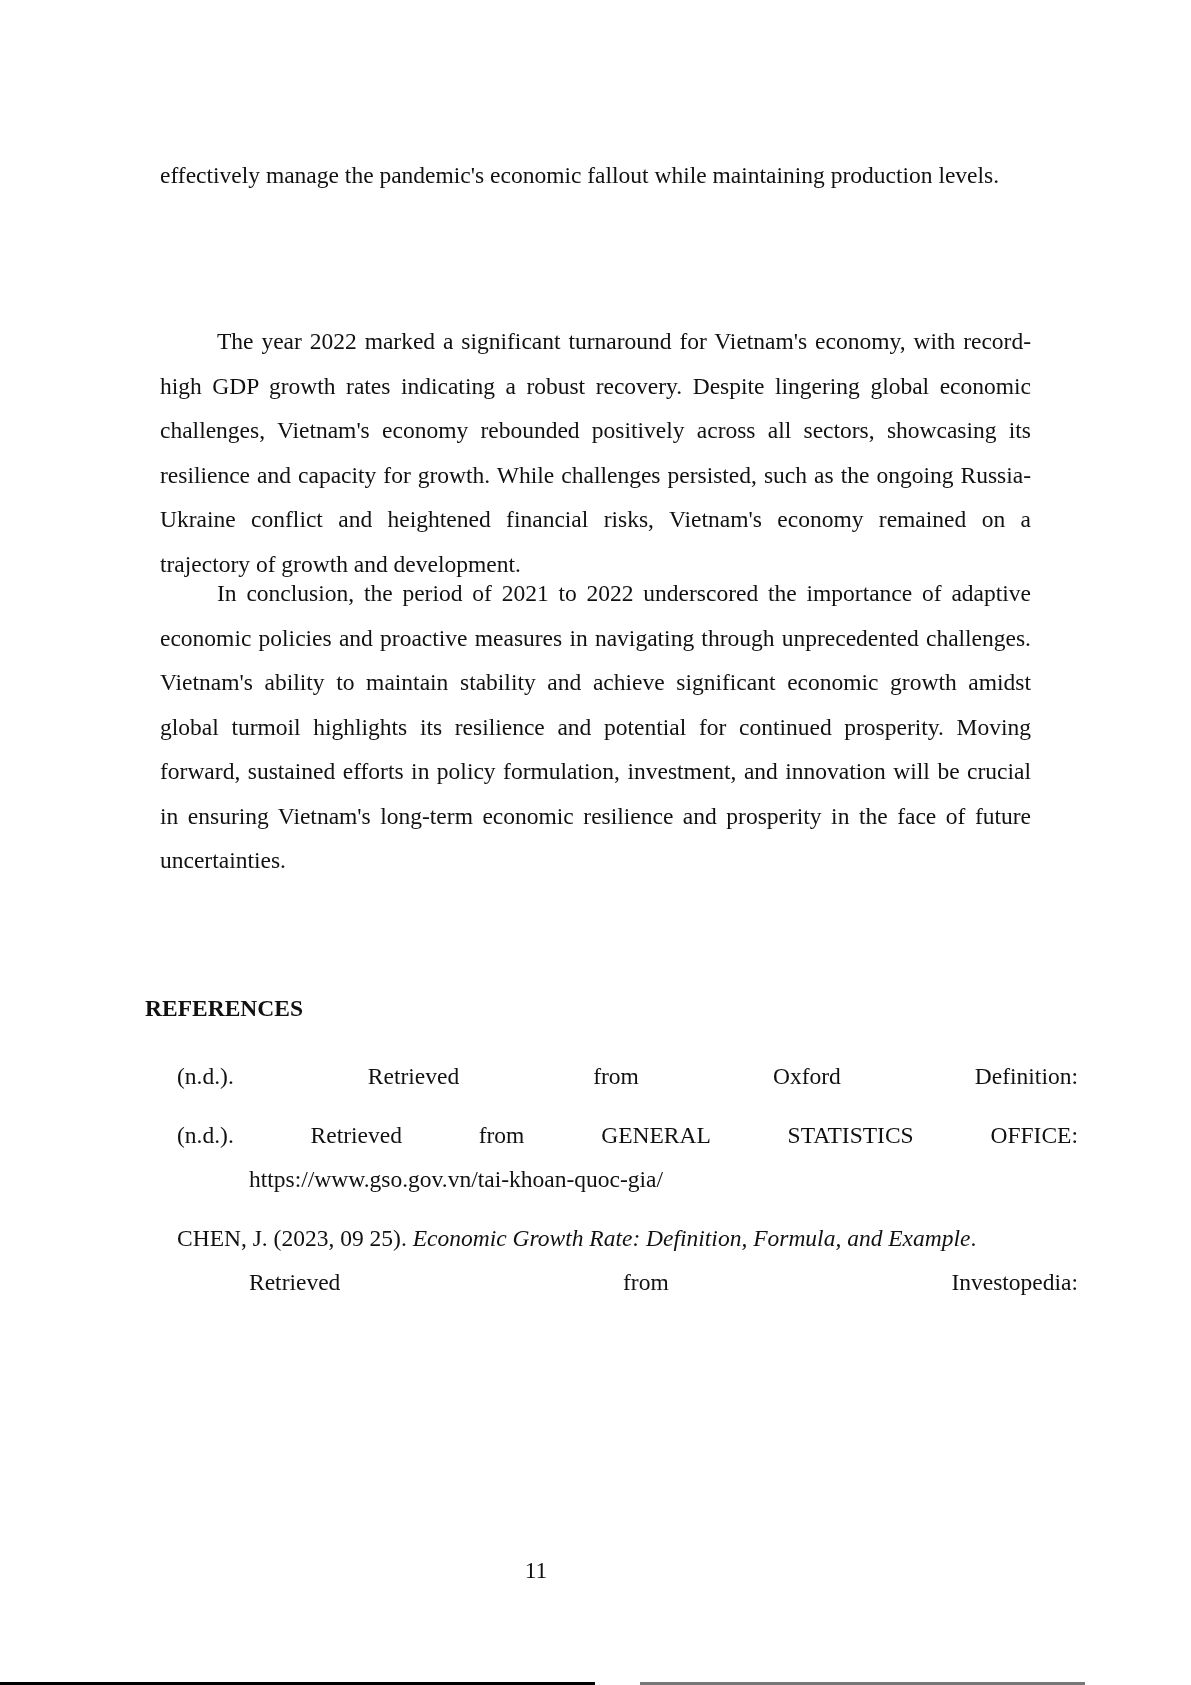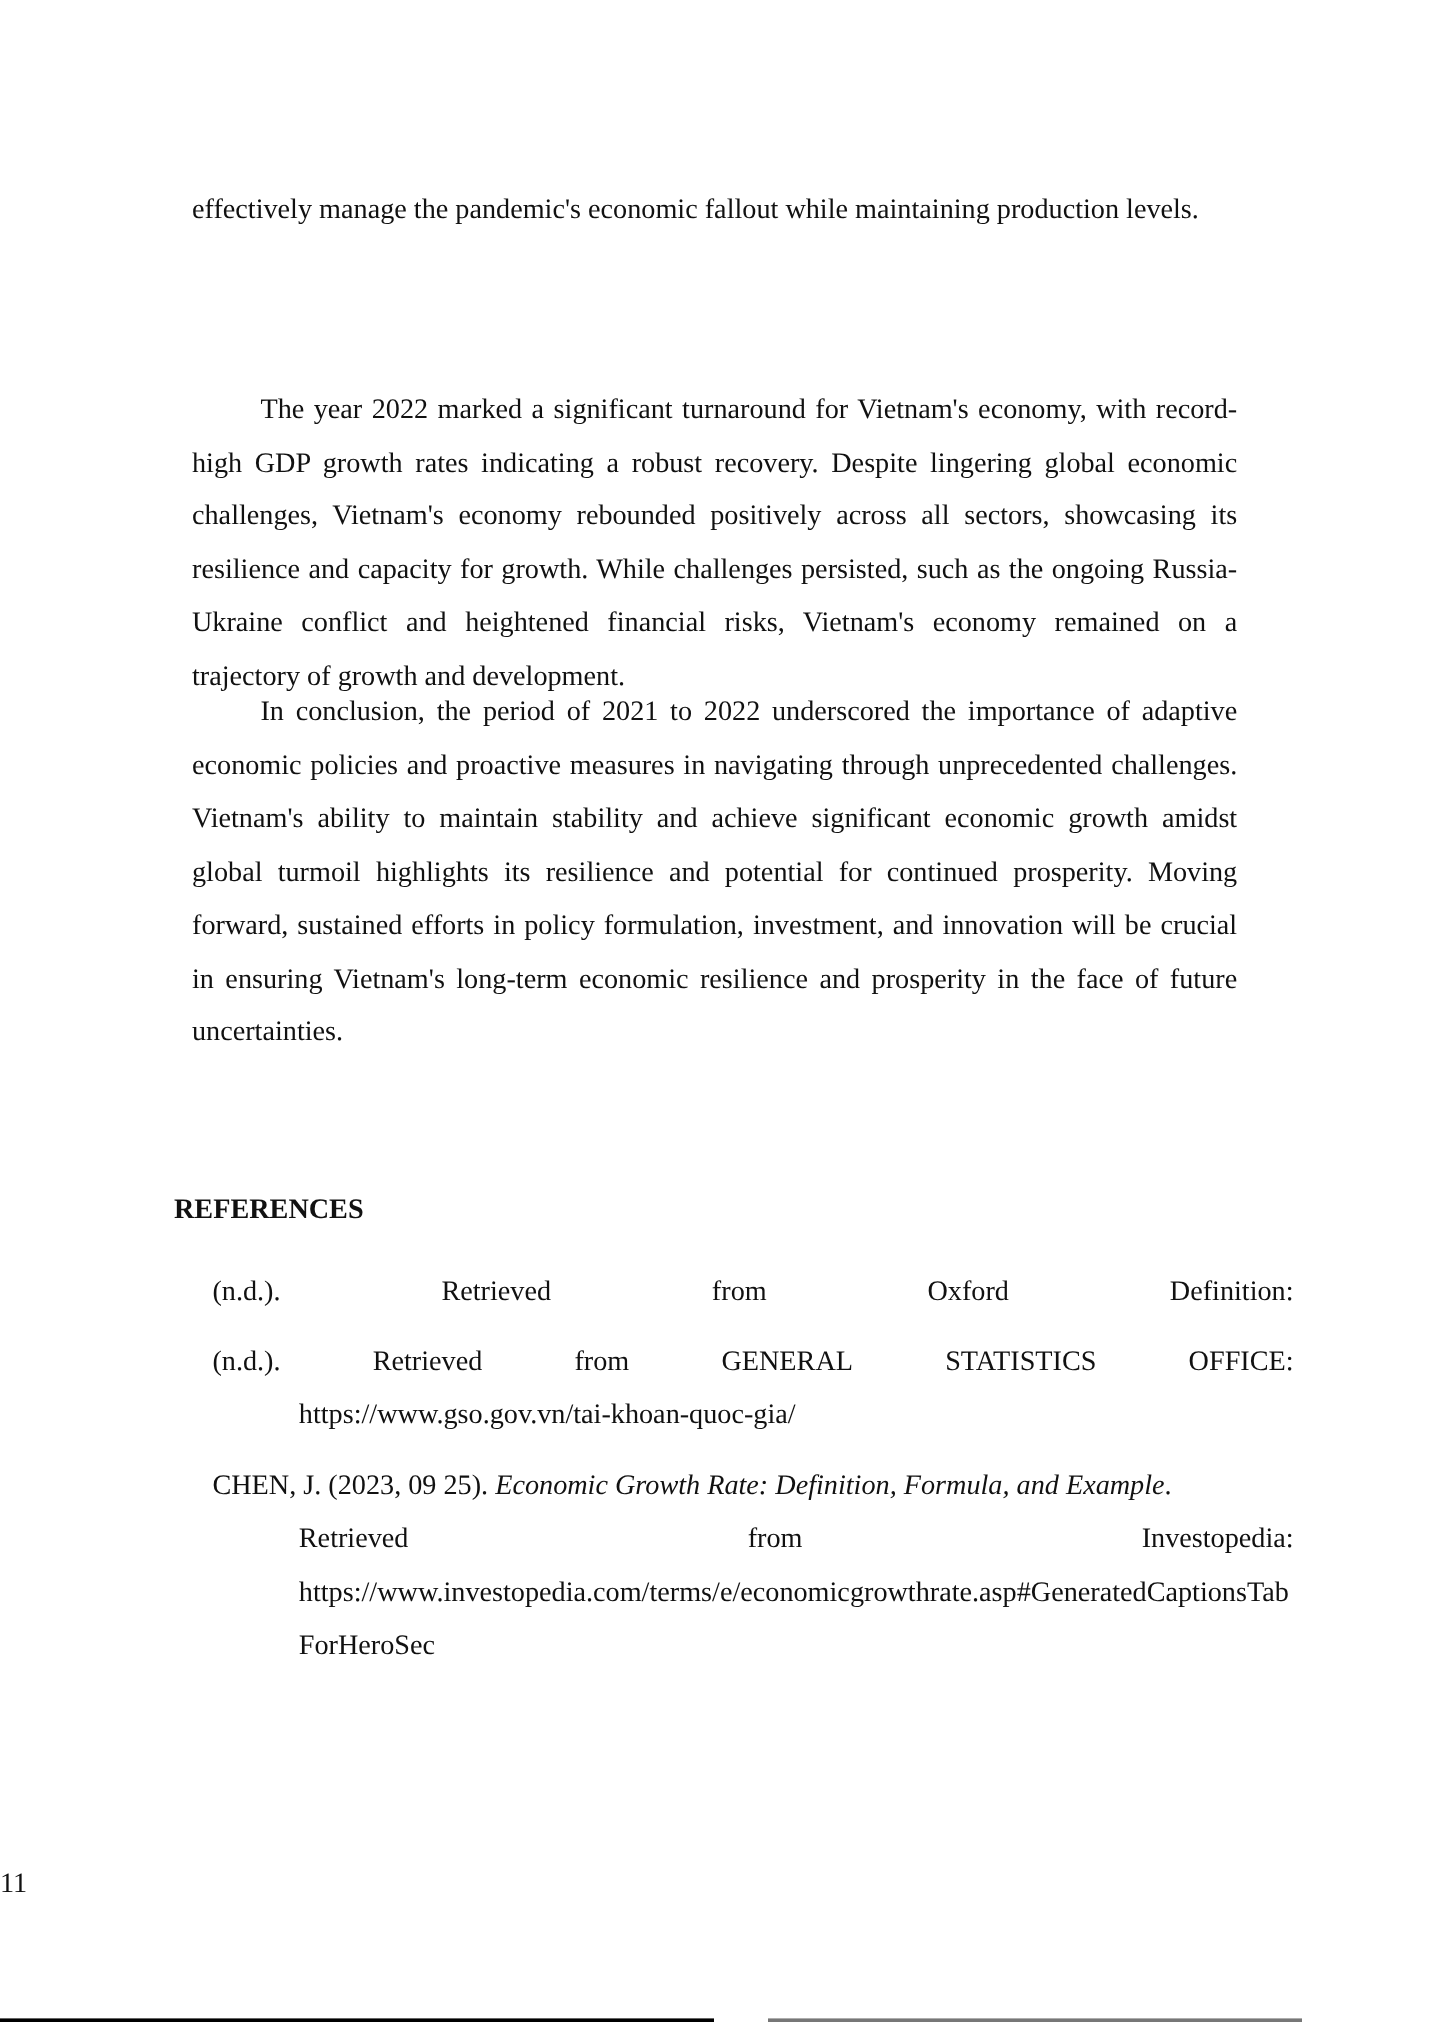--- a/index.html
+++ b/index.html
@@ -13,21 +13,21 @@
     #p2 { top: 304px; }
     #p3 { top: 556px; }
     .ref-title { position: absolute; left: 145px; width: 901px; top: 993px; text-align: left;
       font-weight: bold; font-size: 23.5px; line-height: 30px; }
     .refs { position: absolute; left: 141px; width: 901px; top: 1054px; margin-left: 36px; }
     .ref { font-size: 23.5px; line-height: 44.5px; padding-left: 72px; text-indent: -72px;
       text-align: justify; text-align-last: left; margin-bottom: 14px; word-break: break-all; }
     .ref .title { font-style: italic; }
     .jl { display: flex; justify-content: space-between; text-indent: 0; }
     .url { display: block; text-indent: 0; word-break: break-all; }
-    .page-number { position: absolute; top: 1555px; left: 0; width: 1072px; text-align: left;
+    .page-number { position: absolute; top: 1555px; left: 0; width: 1072px; text-align: center;
       font-size: 23.5px; line-height: 30px; }
     .bottom-rule { position: absolute; top: 1682px; left: 0; width: 1191px; height: 3px; }
     .bottom-rule .a { position: absolute; left: 0; width: 595px; height: 3px; background: #000; }
     .bottom-rule .b { position: absolute; left: 640px; width: 445px; height: 3px; background: #777; }
   </style>
 </head>
 <body>
 
 <div class="page">
 
@@ -71,21 +71,20 @@
 
     <div class="ref">
       <div style="margin-left:-72px; text-indent:0; white-space:nowrap;">
         <span>CHEN, J. (2023, 09 25). </span><span class="title">Economic Growth Rate: Definition, Formula, and Example</span><span>.</span>
       </div>
       <div class="jl">
         <span>Retrieved</span>
         <span>from</span>
         <span>Investopedia:</span>
       </div>
-      <span class="url">https://www.investopedia.com/terms/e/economicgrowthrate.asp#GeneratedCaptionsTabForHeroSec</span>
     </div>
 
   </div>
 
   <div class="page-number">11</div>
 
   <div class="bottom-rule">
     <div class="a"></div>
     <div class="b"></div>
   </div>

